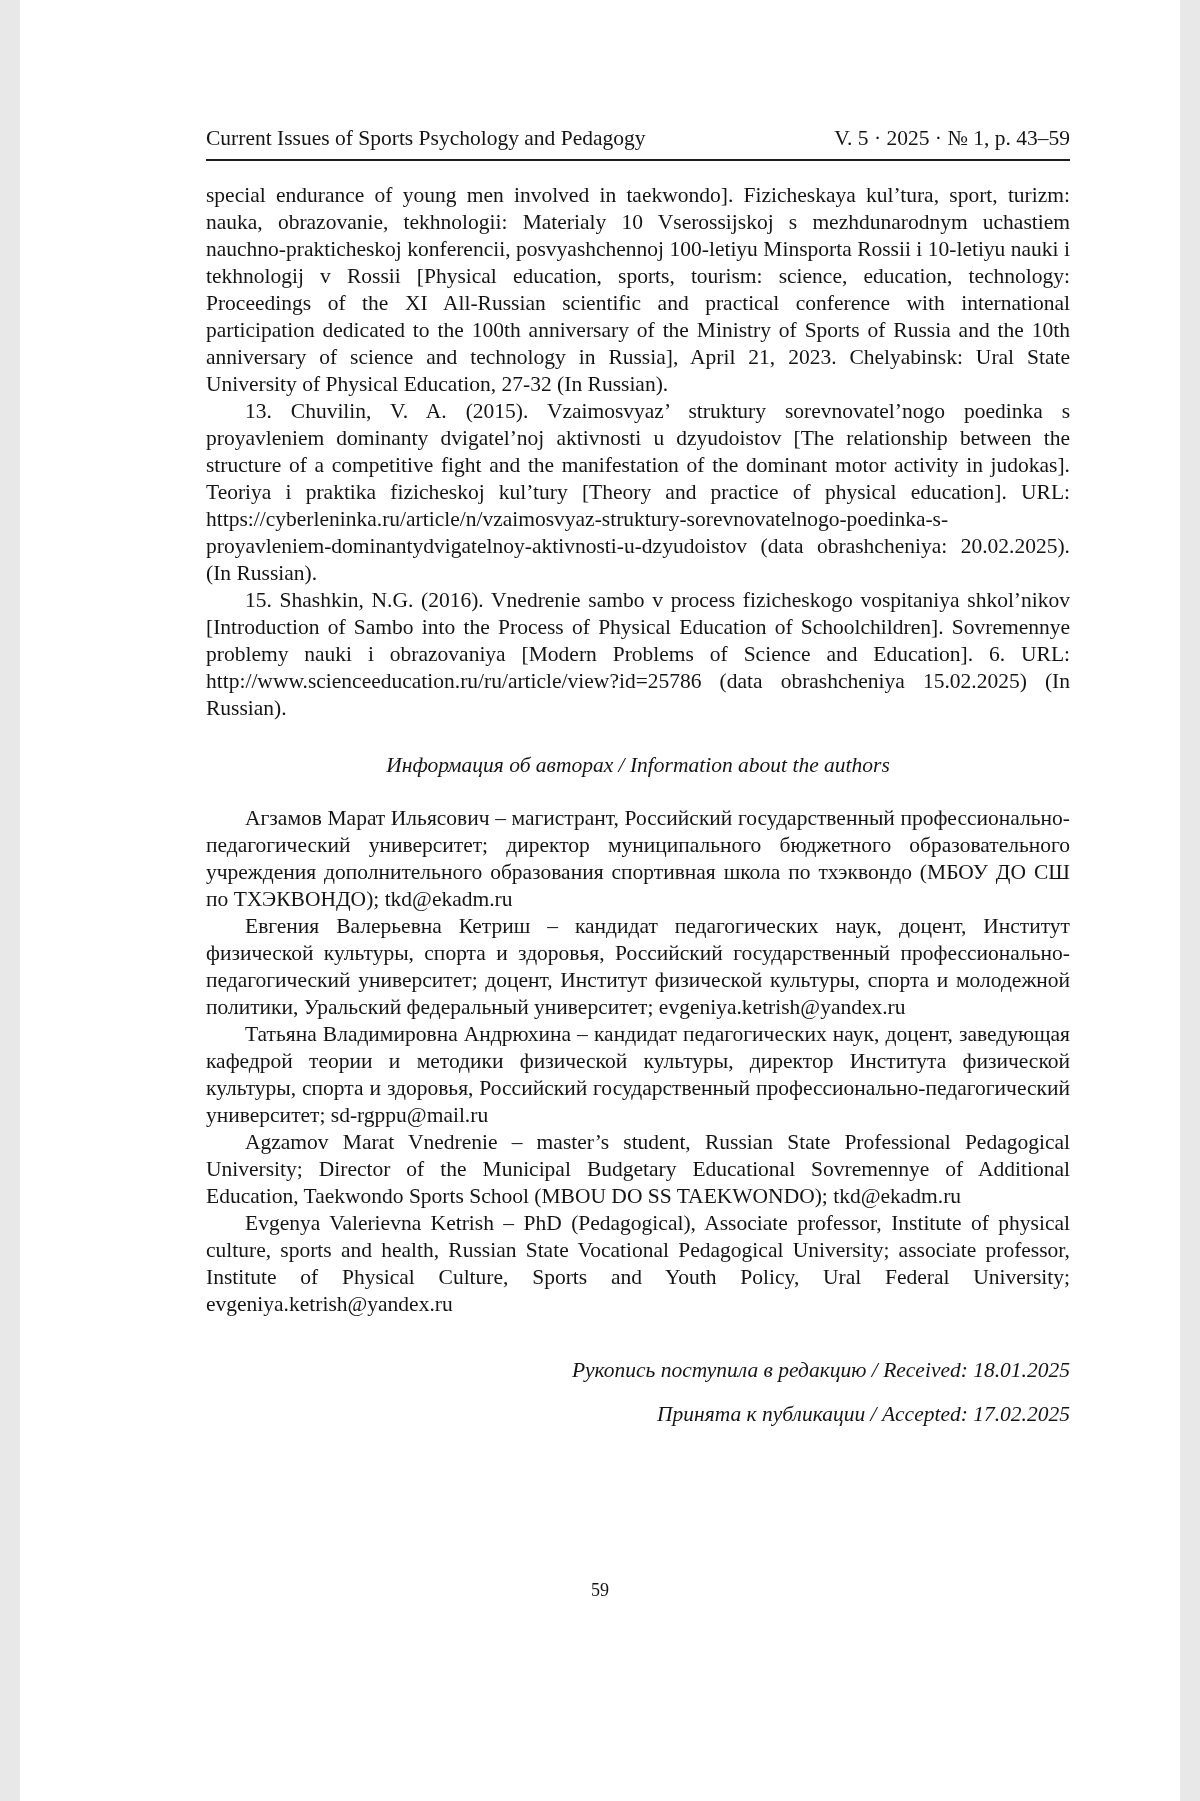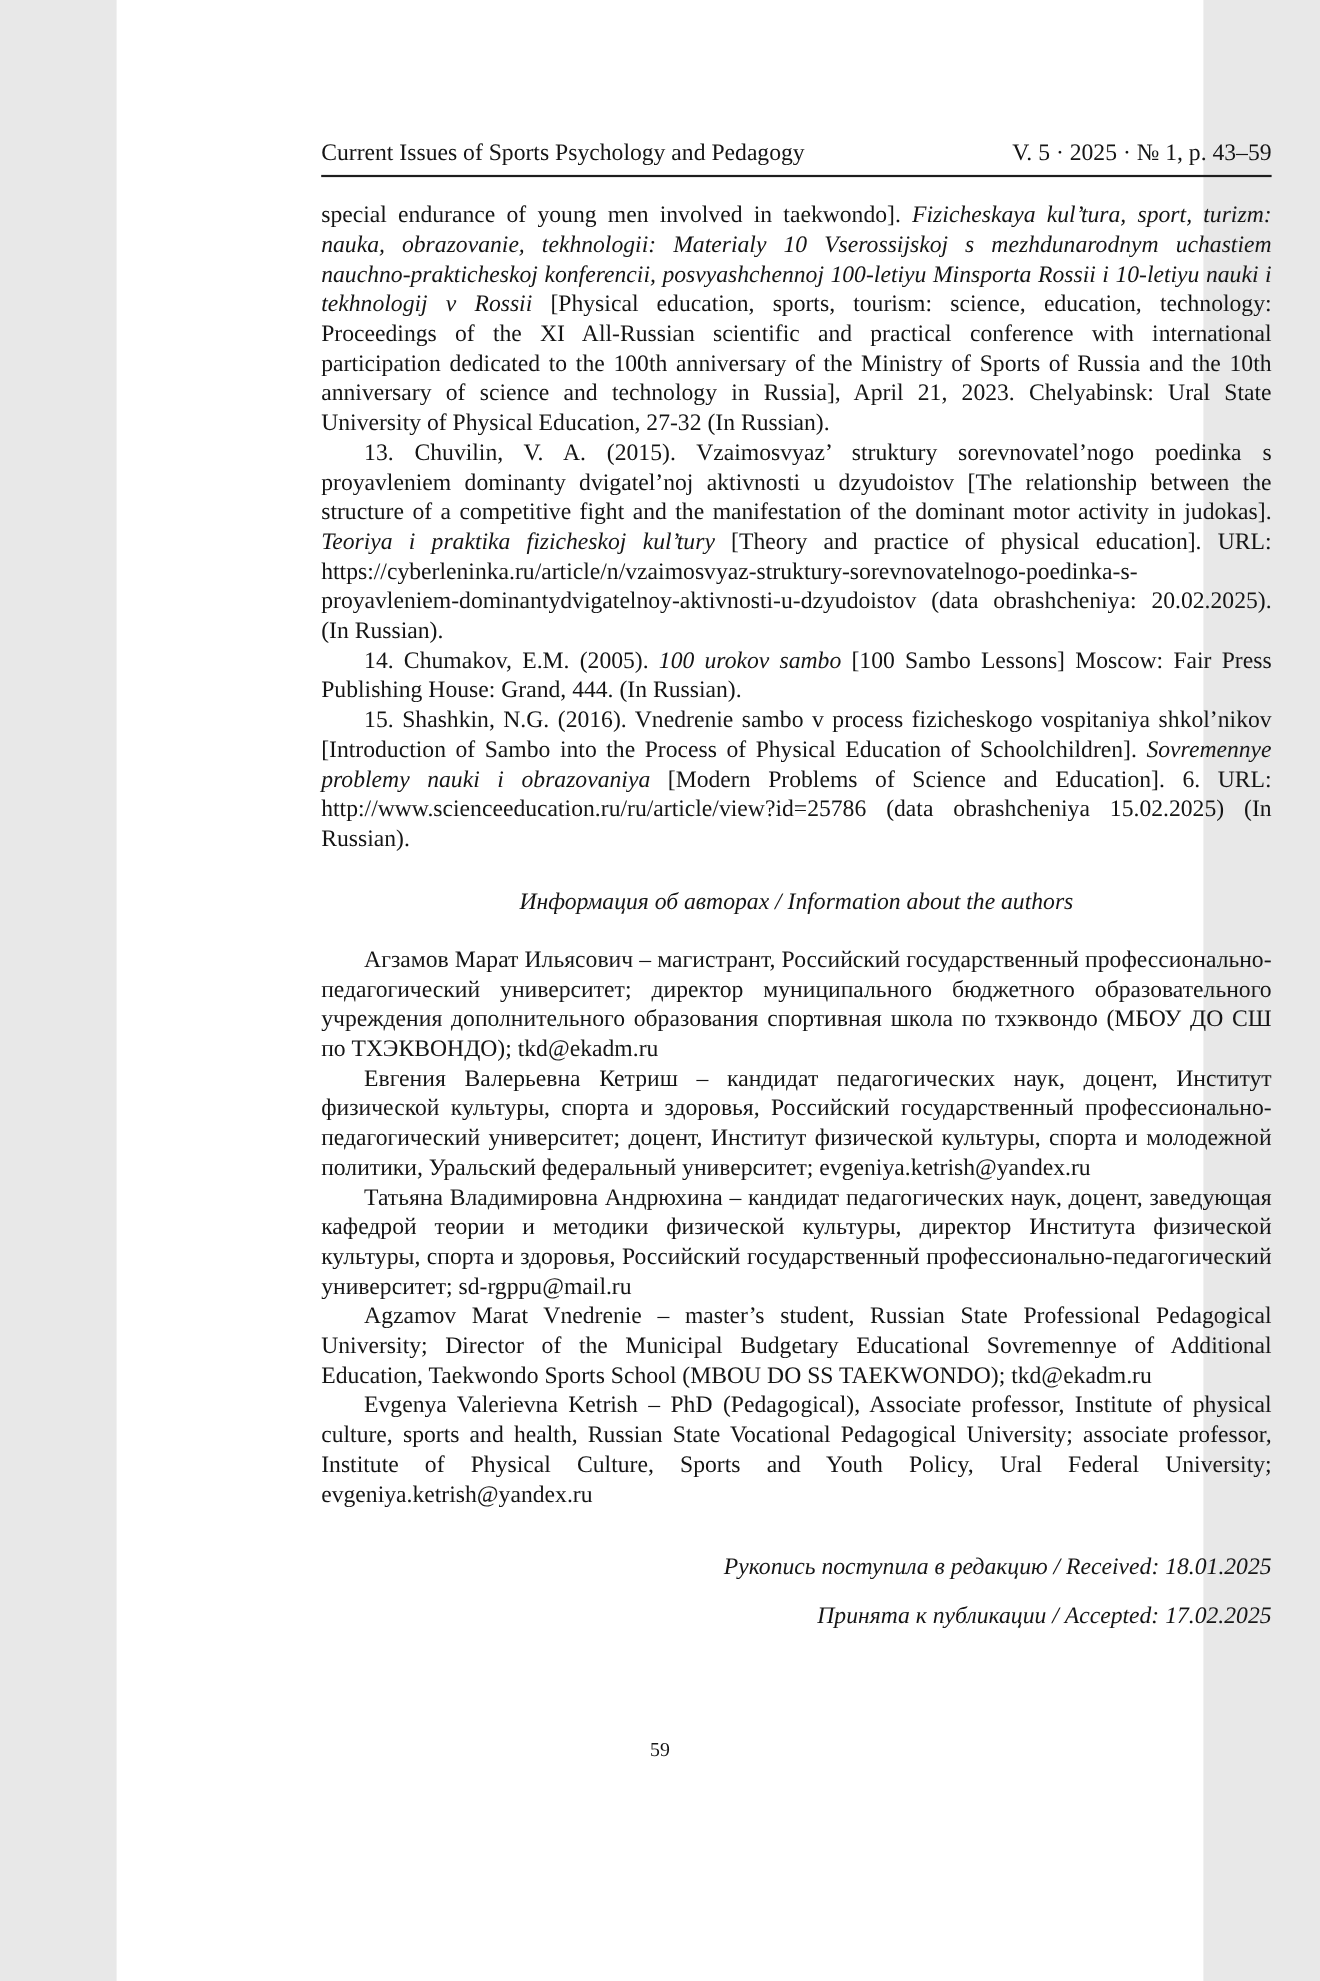--- a/index.html
+++ b/index.html
@@ -1,18 +1,18 @@
 <!DOCTYPE html>
 <html lang="ru"><head>
 <meta charset="utf-8">
 <style>
   html, body { margin: 0; padding: 0; background: #e8e8e8; }
   .page {
     position: relative;
-    width: 988px;
+    width: 1160px;
     height: 1801px;
     margin: 0 auto;
     background: #ffffff;
     color: #151515;
     font-family: "Liberation Serif", "DejaVu Serif", serif;
   }
   .content {
     position: absolute;
     left: 186px;
     top: 126px;
@@ -29,21 +29,21 @@
   }
   .refs { margin-top: 21px; }
   p {
     margin: 0;
     font-size: 21.5px;
     line-height: 27px;
     text-align: justify;
     text-justify: inter-word;
   }
   .indent { text-indent: 39px; }
-  .it { font-style: italic; }
+  .it { }
   .bold { font-weight: normal; }
   .authors-heading {
     font-size: 21.5px;
     line-height: 27px;
     font-weight: normal;
     text-align: center;
     margin: 30px 0 26px 0;
     font-style: italic;
   }
   .dates { margin-top: 30px; }
@@ -71,21 +71,20 @@
     <header class="running-head">
       <span>Current Issues of Sports Psychology and Pedagogy</span>
       <span>V. 5 · 2025 · № 1, p. 43–59</span>
     </header>
 
     <section class="refs">
       <p><span>special endurance of young men involved in taekwondo]. </span><span class="it">Fizicheskaya kul’tura, sport, turizm: nauka, obrazovanie, tekhnologii: Materialy 10 Vserossijskoj s mezhdunarodnym uchastiem nauchno-prakticheskoj konferencii, posvyashchennoj 100-letiyu Minsporta Rossii i 10-letiyu nauki i tekhnologij v Rossii</span><span> [Physical education, sports, tourism: science, education, technology: Proceedings of the XI All-Russian scientific and practical conference with international participation dedicated to the 100th anniversary of the Ministry of Sports of Russia and the 10th anniversary of science and technology in Russia], April 21, 2023. Chelyabinsk: Ural State University of Physical Education, 27-32 (In Russian).</span></p>
 
       <p class="indent"><span>13. Chuvilin, V. A. (2015). Vzaimosvyaz’ struktury sorevnovatel’nogo poedinka s proyavleniem dominanty dvigatel’noj aktivnosti u dzyudoistov [The relationship between the structure of a competitive fight and the manifestation of the dominant motor activity in judokas]. </span><span class="it">Teoriya i praktika fizicheskoj kul’tury</span><span> [Theory and practice of physical education]. URL: https://cyberleninka.ru/article/n/vzaimosvyaz-struktury-sorevnovatelnogo-poedinka-s-proyavleniem-dominantydvigatelnoy-aktivnosti-u-dzyudoistov (data obrashcheniya: 20.02.2025). (In Russian).</span></p>
 
-      <p class="indent"><span>14. Chumakov, E.M. (2005). </span><span class="it">100 urokov sambo</span><span> [100 Sambo Lessons] Moscow: Fair Press Publishing House: Grand, 444. (In Russian).</span></p>
 
       <p class="indent"><span>15. Shashkin, N.G. (2016). Vnedrenie sambo v process fizicheskogo vospitaniya shkol’nikov [Introduction of Sambo into the Process of Physical Education of Schoolchildren]. </span><span class="it">Sovremennye problemy nauki i obrazovaniya</span><span> [Modern Problems of Science and Education]. 6. URL: http://www.scienceeducation.ru/ru/article/view?id=25786 (data obrashcheniya 15.02.2025) (In Russian).</span></p>
     </section>
 
     <h2 class="authors-heading">Информация об авторах / Information about the authors</h2>
 
     <section>
       <p class="indent"><span class="bold">Агзамов Марат Ильясович –</span><span> магистрант, Российский государственный профессионально-педагогический университет; директор муниципального бюджетного образовательного учреждения дополнительного образования спортивная школа по тхэквондо (МБОУ ДО СШ по ТХЭКВОНДО); tkd@ekadm.ru</span></p>
 
       <p class="indent"><span class="bold">Евгения Валерьевна Кетриш</span><span> – кандидат педагогических наук, доцент, Институт физической культуры, спорта и здоровья, Российский государственный профессионально-педагогический университет; доцент, Институт физической культуры, спорта и молодежной политики, Уральский федеральный университет; evgeniya.ketrish@yandex.ru</span></p>

